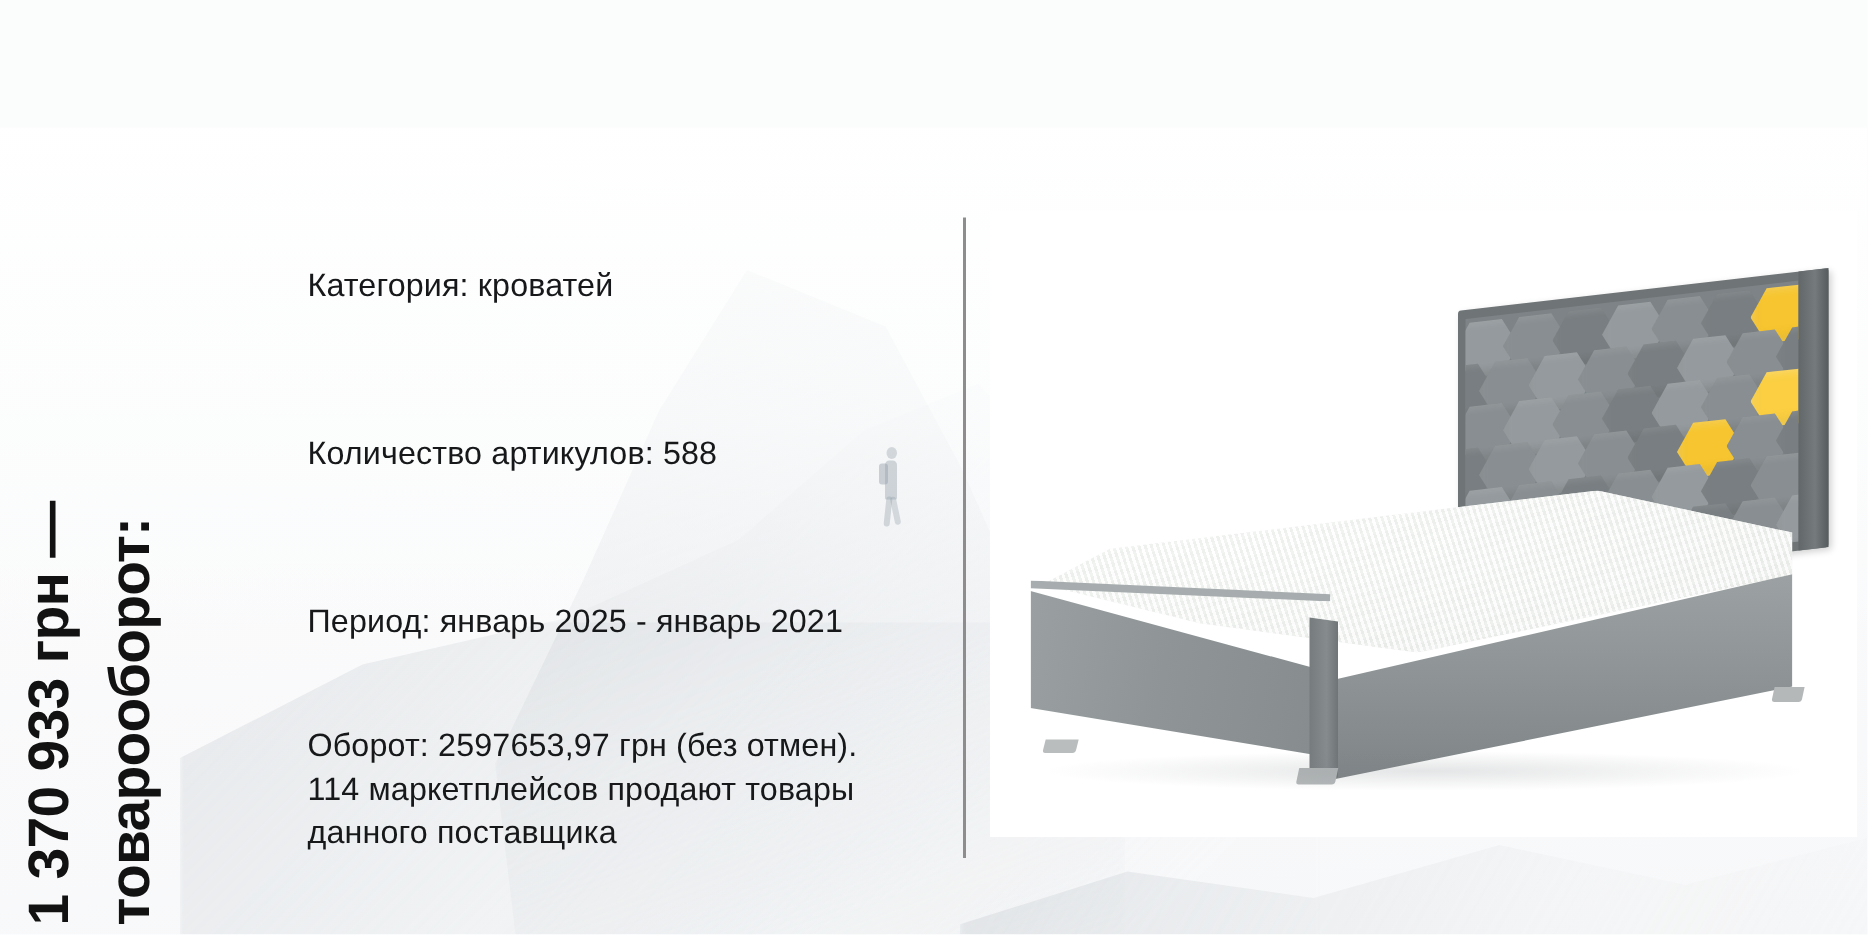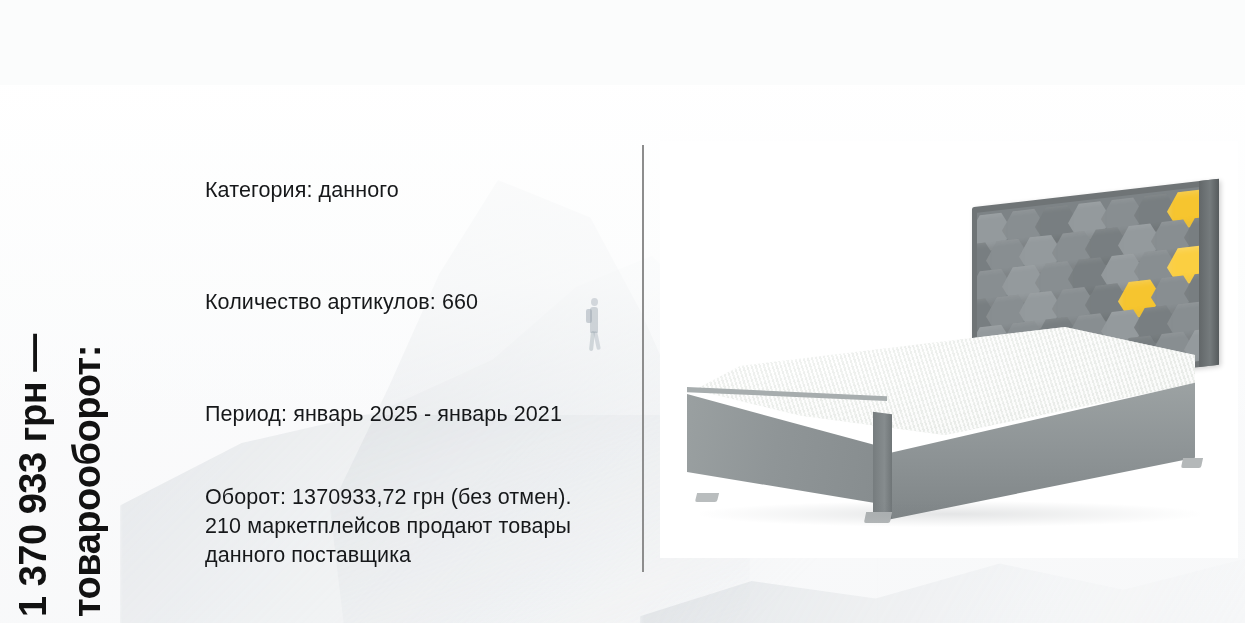--- a/index.html
+++ b/index.html
@@ -385,24 +385,24 @@
     </div>
   </div>
 
 
   <div class="vertical-headline">
     <span class="vh-line">1 370 933 грн —</span>
     <span class="vh-line">товарооборот:</span>
   </div>
 
   <div class="info-column">
-    <div class="info-block b1">Категория: данного</div>
-    <div class="info-block b2">Количество артикулов: 660</div>
+    <div class="info-block b1">Категория: кроватей</div>
+    <div class="info-block b2">Количество артикулов: 588</div>
     <div class="info-block b3">Период: январь 2025 - январь 2021</div>
-    <div class="info-block b4">Оборот: 1370933,72 грн (без отмен). 210 маркетплейсов продают товары данного поставщика</div>
+    <div class="info-block b4">Оборот: 2597653,97 грн (без отмен). 114 маркетплейсов продают товары данного поставщика</div>
   </div>
 
   <div class="divider"></div>
 
   <div class="photo-panel">
     <div class="bed">
 
       <div class="hb-outer">
         <div class="hb-inner">
           <div class="hex light" style="left:-8px;  top:2px;"></div>

